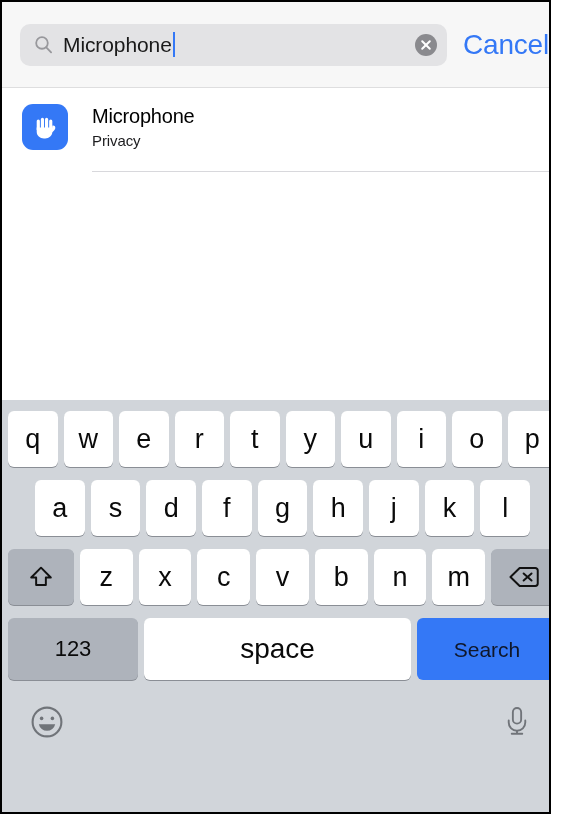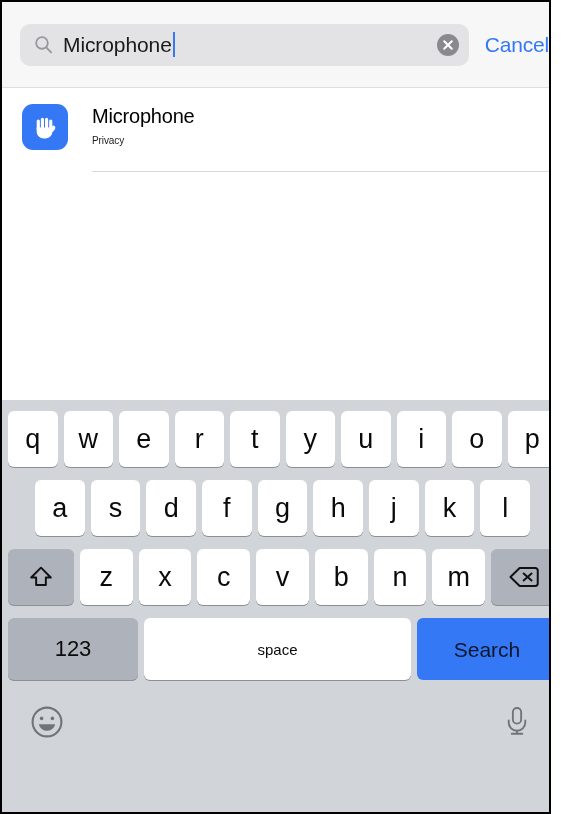--- a/index.html
+++ b/index.html
@@ -78,21 +78,21 @@
     height: 22px;
     border-radius: 50%;
     background: #8a8a8e;
     flex: 0 0 auto;
     margin-left: 8px;
     display: flex;
     align-items: center;
     justify-content: center;
   }
   .cancel-btn {
-    font-size: 21px;
+    font-size: 28px;
     color: #3478f6;
     margin-left: 16px;
     white-space: nowrap;
     letter-spacing: -0.2px;
   }
 
   
   .results {
     position: absolute;
     left: 0;
@@ -124,21 +124,21 @@
     margin-left: 24px;
     padding-top: 1px;
   }
   .result-title {
     font-size: 20px;
     color: #000000;
     letter-spacing: -0.2px;
     line-height: 26px;
   }
   .result-sub {
-    font-size: 10px;
+    font-size: 15px;
     color: #1c1c1e;
     letter-spacing: -0.1px;
     line-height: 22px;
     margin-top: 1px;
   }
   .row-separator {
     position: absolute;
     left: 90px;
     right: 0;
     bottom: 0;
@@ -187,21 +187,21 @@
   }
   .key.wide-mod {
     flex: 0 0 66px;
   }
   .key.num {
     flex: 0 0 130px;
     font-size: 22px;
   }
   .key.space {
     flex: 1;
-    font-size: 15px;
+    font-size: 28px;
     text-align: right;
   }
   .key.search {
     flex: 0 0 140px;
     background: #3478f6;
     color: #0f172a;
     font-size: 21px;
     box-shadow: none;
   }
   .key.r4key { height: 62px; }

